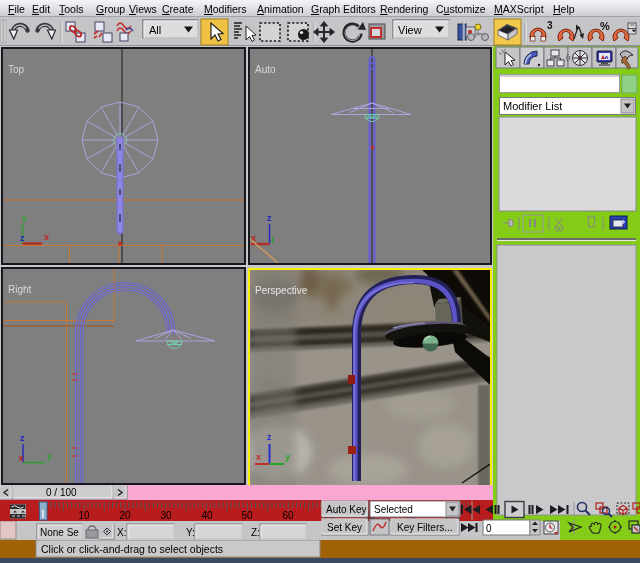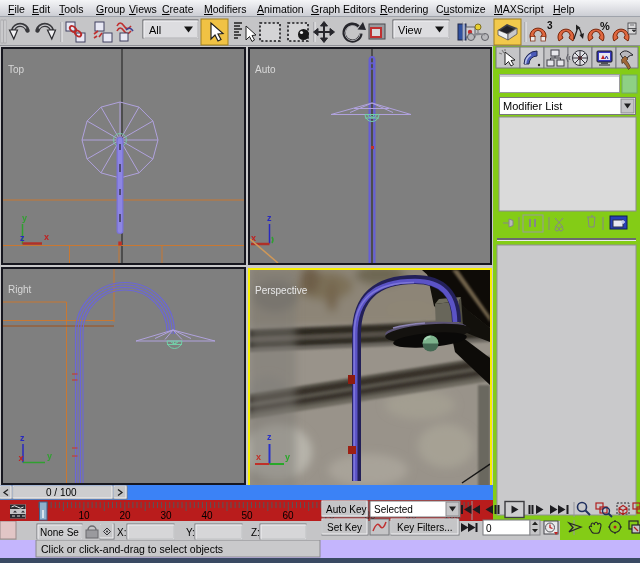--- a/index.html
+++ b/index.html
@@ -25,24 +25,24 @@
 .vplabel{position:absolute;left:5px;top:15px;color:#d8d8d8;font-size:10px;}
 #vpTop{left:1px;top:1px;width:245px;height:218px;}
 #vpBack{left:248px;top:1px;width:244px;height:218px;}
 #vpRight{left:1px;top:221px;width:245px;height:218px;}
 #vpPersp{left:248px;top:222px;width:244px;height:219px;border:2px solid #f8ef00;overflow:hidden;}
 
 
 #cmdpanel{left:493px;top:46px;width:159px;height:517px;background:#84cc16;}
 
 
-#timeslider{left:0;top:485px;width:493px;height:15px;background:#3b82f6;}
+#timeslider{left:0;top:485px;width:493px;height:15px;background:#f9a8d4;}
 #trackbar{left:0;top:500px;width:493px;height:21px;background:#b91c1c;}
 #statusrow{left:0;top:521px;width:560px;height:19px;background:#c5c5c7;}
-#promptrow{left:0;top:540px;width:640px;height:18px;background:#c4b5fd;}
+#promptrow{left:0;top:540px;width:640px;height:18px;background:#a16207;}
 #botright{left:320px;top:499px;width:320px;height:42px;}
 #bottomedge{left:0;top:558px;width:640px;height:5px;background:#3a4a63;}
 </style>
 </head>
 <body>
 <div id="root">
   <div class="abs" id="menubar">
     <span style="left:8px"><u>F</u>ile</span>
     <span style="left:32px"><u>E</u>dit</span>
     <span style="left:59px"><u>T</u>ools</span>

